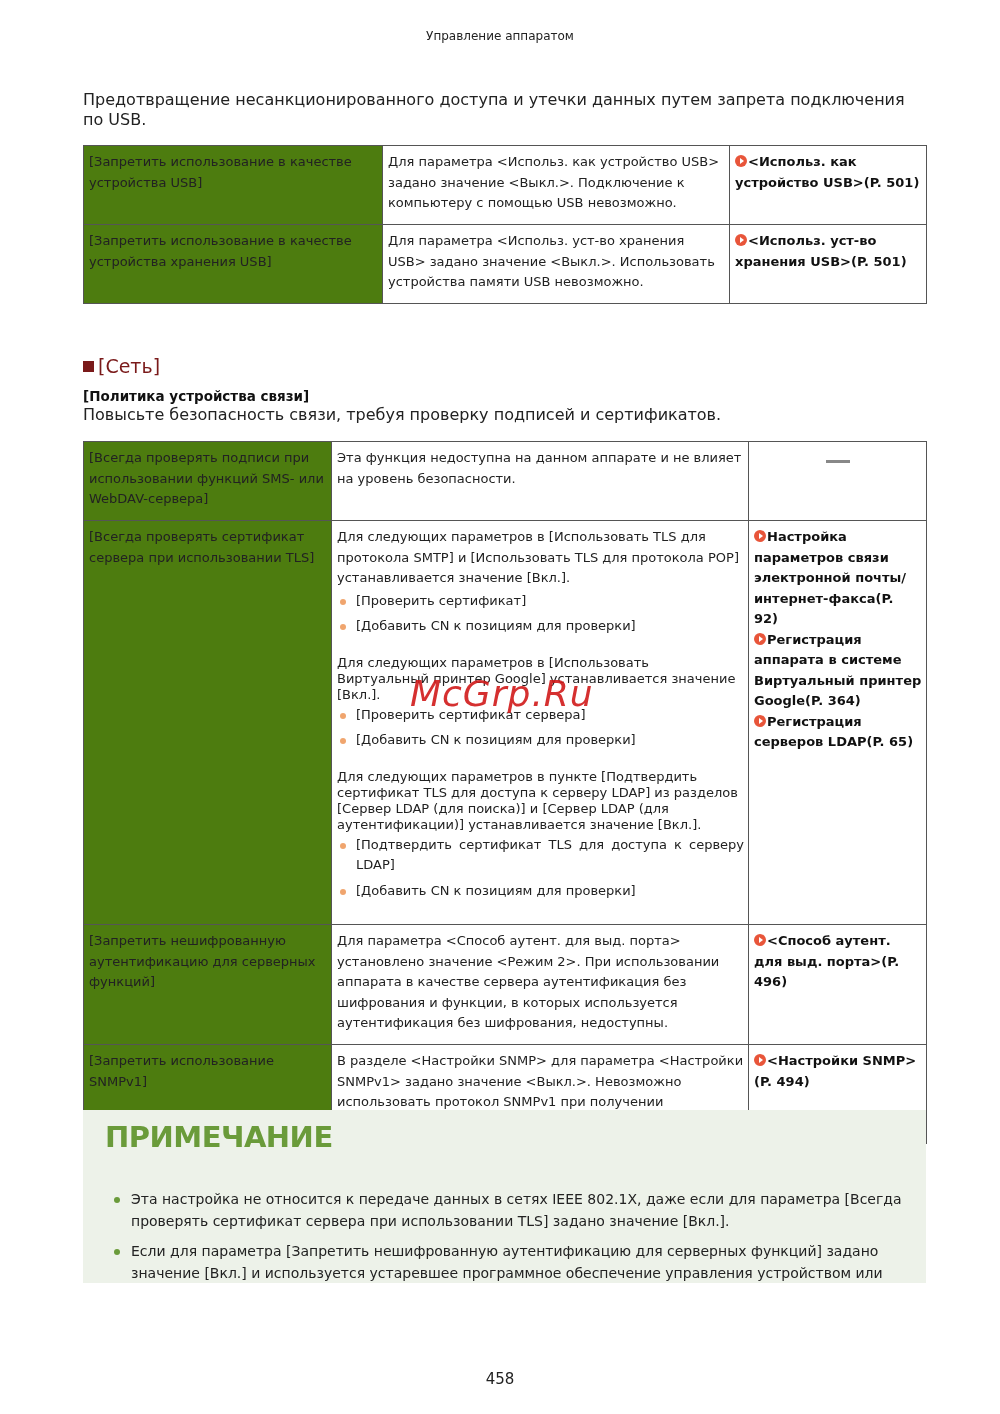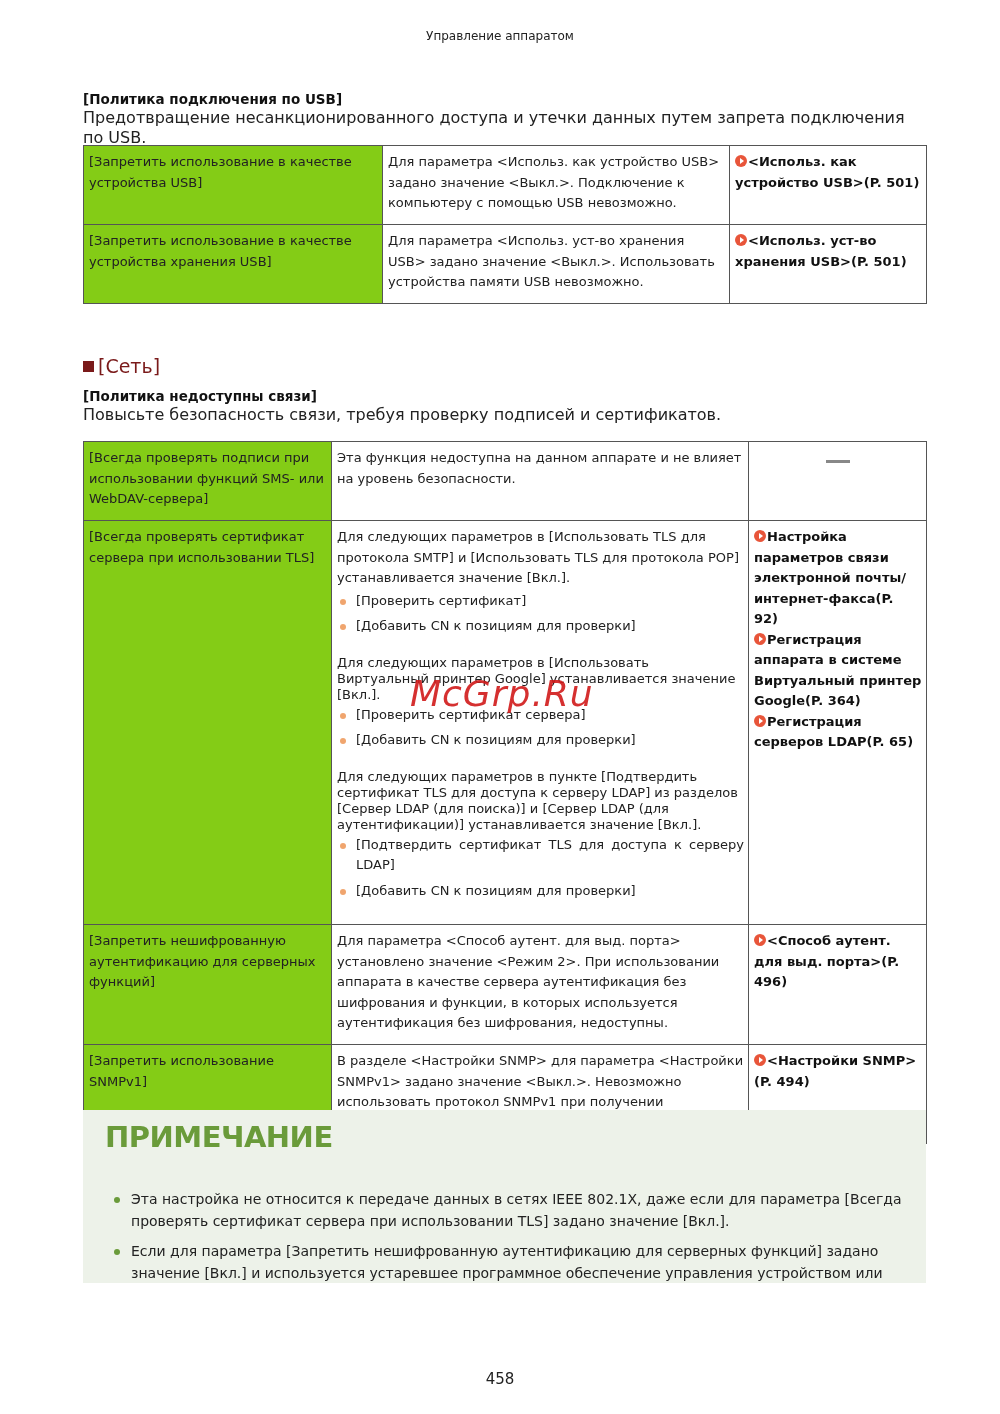--- a/index.html
+++ b/index.html
@@ -28,21 +28,21 @@
     display: inline-block; width: 11px; height: 11px; background: #7a1a1a; margin-right: 4px;
   }
   table.grid {
     position: absolute; left: 83px; width: 843px;
     border-collapse: collapse; table-layout: fixed;
   }
   table.grid td {
     border: 1px solid #555; vertical-align: top;
     padding: 6px 4px 8px 5px; font-size: 13px; line-height: 20.5px; color: #222;
   }
-  table.grid td.c1 { background: #84cc16; }
+  table.grid td.c1 { background: #4d7c0f; }
   table.grid td.c3 { font-weight: bold; color: #111; }
   table.grid td.c3 .dash { display:block; width: 24px; height: 3px; background: #888; margin: 12px auto 0; }
   .arrow-icon {
     display: inline-block; width: 12px; height: 12px; border-radius: 50%;
     background: #e8553a; position: relative; vertical-align: -1px; margin-right: 1px;
   }
   .arrow-icon::after {
     content: ""; position: absolute; left: 4.5px; top: 3px;
     border-left: 4px solid #fff; border-top: 3px solid transparent; border-bottom: 3px solid transparent;
   }
@@ -83,21 +83,20 @@
     font-size: 36px; color: #d11a1a; opacity: 0.9; letter-spacing: 1px;
     pointer-events: none;
   }
 </style>
 </head>
 <body>
 
 <div class="page-header">Управление аппаратом</div>
 
 <div class="section-block" style="top:90px;">
-  <div class="sub-title">[Политика подключения по USB]</div>
   <div class="sub-desc">Предотвращение несанкционированного доступа и утечки данных путем запрета подключения по USB.</div>
 </div>
 
 <table class="grid" style="top:145px;">
   <colgroup>
       <col style="width:299px">
       <col style="width:347px">
       <col style="width:197px">
     </colgroup>
   <tbody>
@@ -121,21 +120,21 @@
   </tr>
 </tbody>
   </table>
 
 <div class="heading-net">
   <span class="sq"></span>
   <span>[Сеть]</span>
 </div>
 
 <div class="section-block" style="top:387px;">
-  <div class="sub-title">[Политика недоступны связи]</div>
+  <div class="sub-title">[Политика устройства связи]</div>
   <div class="sub-desc">Повысьте безопасность связи, требуя проверку подписей и сертификатов.</div>
 </div>
 
 <table class="grid" style="top:441px;">
   <colgroup>
       <col style="width:248px">
       <col style="width:417px">
       <col style="width:178px">
     </colgroup>
   <tbody>

